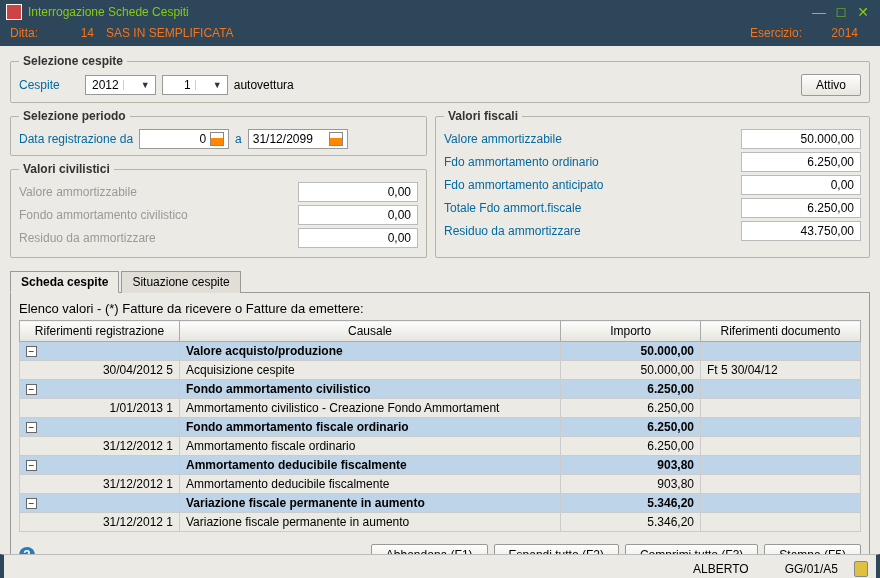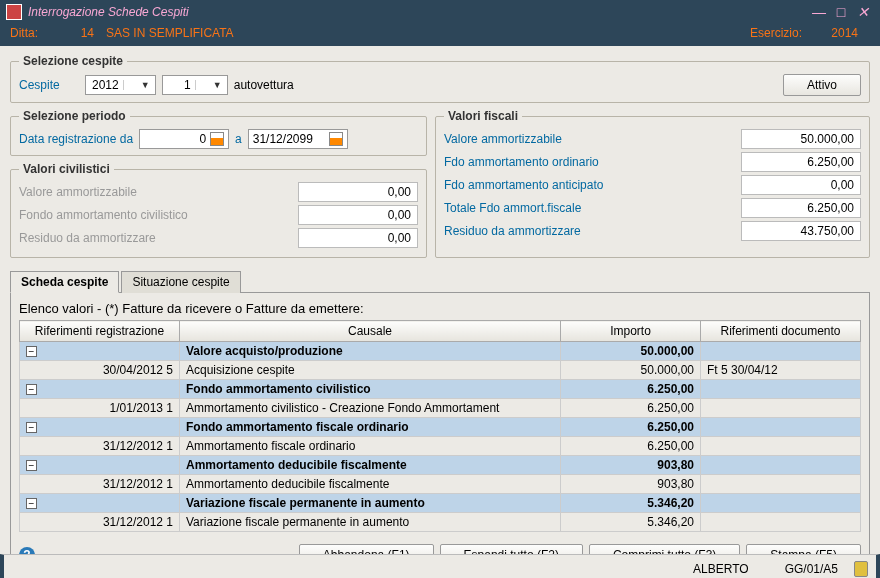--- a/index.html
+++ b/index.html
@@ -1,38 +1,38 @@
 <!DOCTYPE html>
 <html><head>
 <meta charset="utf-8">
 <style>
 * { box-sizing: border-box; margin: 0; padding: 0; font-family: "Segoe UI", Tahoma, sans-serif; font-size: 12px; }
 body { background: #2d4659; width: 880px; height: 578px; overflow: hidden; }
-.titlebar { background: #2d4659; color: #f9a8d4; height: 24px; display: flex; align-items: center; padding: 0 6px; font-style: italic; }
+.titlebar { background: #2d4659; color: #84cc16; height: 24px; display: flex; align-items: center; padding: 0 6px; }
 .titlebar .icon { width: 16px; height: 16px; background: #c44; display: inline-block; margin-right: 6px; border: 1px solid #fff; }
 .titlebar .title { flex: 1; }
 .titlebar .wbtn { width: 22px; text-align: center; cursor: pointer; font-size: 14px; }
 .infobar { background: #2d4659; color: #f97316; height: 22px; display: flex; align-items: center; padding: 0 10px 4px 10px; font-size: 13px; }
 .infobar .lbl { margin-right: 6px; }
 .infobar .val { margin-right: 12px; }
 .infobar .sp { flex: 1; }
 .main { background: #eceae5; height: calc(578px - 24px - 22px - 24px); padding: 8px 10px; overflow: hidden; }
 fieldset { border: 1px solid #b8b4a8; border-radius: 2px; padding: 6px 8px; margin-bottom: 6px; }
 legend { font-size: 12px; color: #333; padding: 0 4px; font-weight: bold; }
 .row { display: flex; align-items: center; gap: 6px; margin-bottom: 4px; }
 .row:last-child { margin-bottom: 0; }
 label { color: #0369a1; }
 label.dim { color: #999; }
 .combo { border: 1px solid #999; background: #fff; height: 20px; display: inline-flex; align-items: center; padding: 0 2px; }
 .combo span { padding: 0 4px; min-width: 30px; text-align: right; }
 .combo .dd { border-left: 1px solid #ccc; padding: 0 3px; font-size: 9px; color: #333; }
 .textfield { border: 1px solid #999; background: #fff; height: 20px; padding: 2px 4px; text-align: right; }
 .textfield.date { display: inline-flex; align-items: center; gap: 4px; }
 .textfield.date .cal { width: 14px; height: 14px; background: linear-gradient(#fff 40%, #f80 40%); border: 1px solid #888; }
-.btn { border: 1px solid #999; background: linear-gradient(#fdfdfc, #e8e6e0); padding: 3px 23px; border-radius: 2px; cursor: pointer; }
+.btn { border: 1px solid #999; background: linear-gradient(#fdfdfc, #e8e6e0); padding: 3px 14px; border-radius: 2px; cursor: pointer; }
 .twocol { display: flex; gap: 8px; justify-content: flex-end; }
 .twocol > * { flex: 1; }
 .kv { display: flex; align-items: center; margin-bottom: 3px; }
 .kv label { flex: 1; }
 .kv .val { width: 120px; border: 1px solid #bbb; background: #fff; text-align: right; padding: 2px 6px; height: 20px; }
 .tabs { display: flex; border-bottom: 1px solid #999; margin-top: 6px; }
 .tab { border: 1px solid #999; border-bottom: none; padding: 3px 10px; background: #e0ded6; margin-right: 2px; cursor: pointer; position: relative; top: 1px; }
 .tab.active { background: #eceae5; font-weight: bold; border-bottom: 1px solid #eceae5; }
 .tabbody { border: 1px solid #999; border-top: none; padding: 8px; }
 .listtitle { font-size: 13px; margin-bottom: 4px; }

